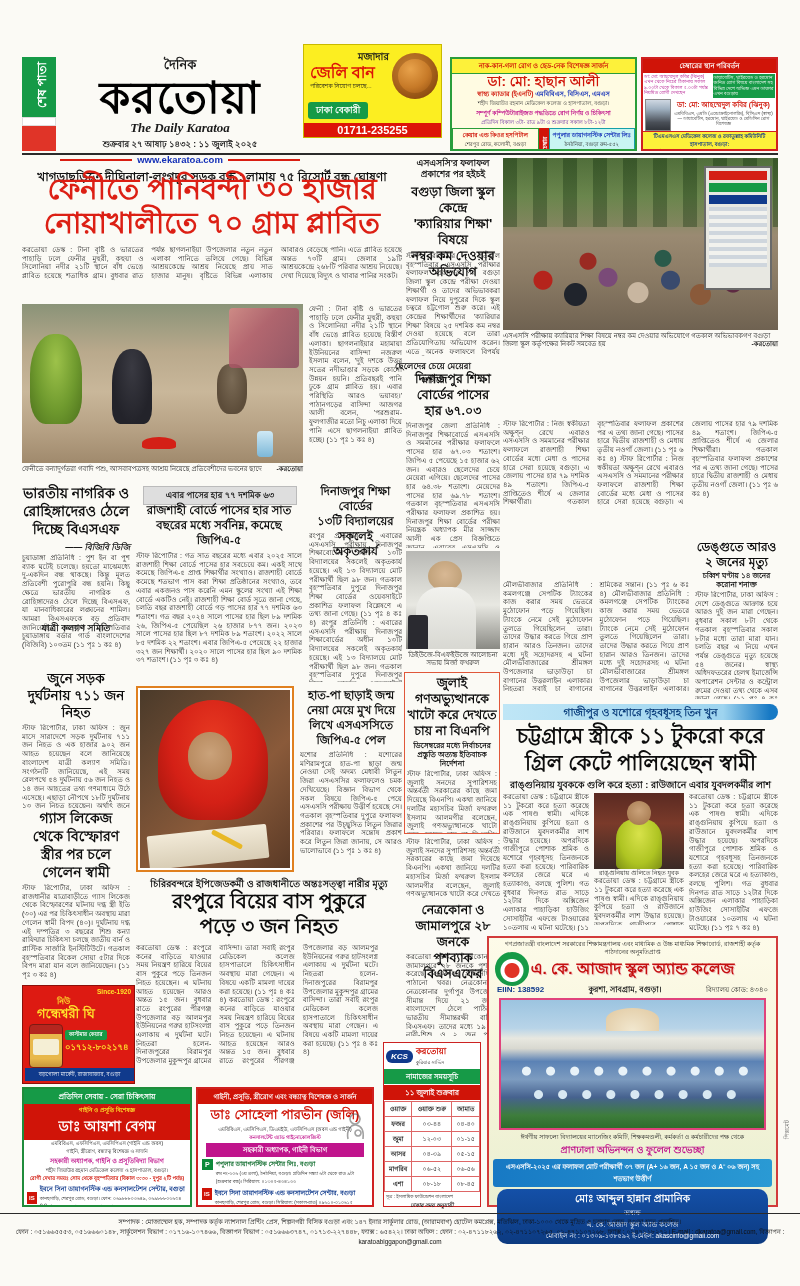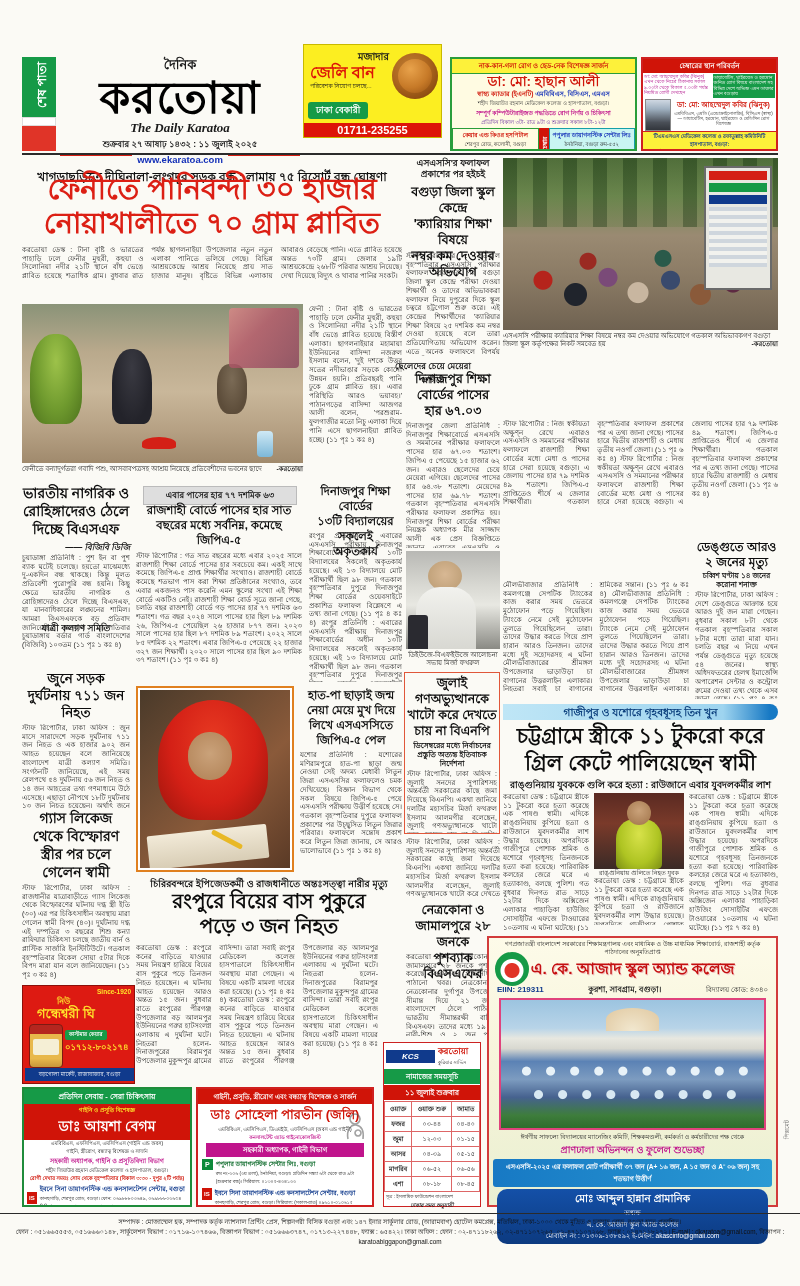--- a/index.html
+++ b/index.html
@@ -55,21 +55,21 @@
     </div>
     <div class="abs" style="left:0;top:60px;width:34px;height:9px;background:#fff;border:1px solid #ddd;box-sizing:border-box;"></div>
     <div class="band-red abs" style="left:0;top:69px;width:34px;height:25px;"></div>
   </div>
 
   <div class="abs ctr" style="left:60px;top:55px;width:240px;">
     <div class="bold" style="font-size:13px;">দৈনিক</div>
     <div class="mast-k" style="font-size:44px;line-height:44px;">করতোয়া</div>
     <div style="font-family:'Liberation Serif',serif;font-weight:bold;font-style:italic;font-size:13px;">The Daily Karatoa</div>
     <div class="bold" style="font-size:8.5px;margin-top:2px;">শুক্রবার ২৭ আষাঢ় ১৪৩২ : ১১ জুলাই ২০২৫</div>
-    <div style="display:flex;align-items:flex-start;gap:5px;margin-top:2px;">
+    <div style="display:flex;align-items:center;gap:5px;margin-top:2px;">
       <div class="redline" style="flex:1;"></div>
       <div class="web" style="font-size:9.5px;">www.ekaratoa.com</div>
       <div class="redline" style="flex:1;"></div>
     </div>
   </div>
 
   <div class="abs ad jelly" style="left:303px;top:44px;width:139px;height:94px;padding-left:25px;">
     <div class="abs bold" style="right:52px;top:4px;font-size:10px;">মজাদার</div>
     <div class="abs bold" style="left:6px;top:15px;font-size:16px;color:#dd1408;">জেলি বান</div>
     <div class="abs" style="left:6px;top:36px;font-size:6px;">পরিবেশক নিয়োগ চলছে...</div>
@@ -281,21 +281,21 @@
   <div class="abs hl pre" style="left:406px;top:902px;width:94px;font-size:12.5px;line-height:16px;">নেত্রকোনা ও
 জামালপুরে ২৮ জনকে
 পুশব্যাক বিএসএফের</div>
   <div class="abs art-body" style="left:406px;top:953px;width:94px;height:83px;">করতোয়া ডেস্ক : নেত্রকোনা ও জামালপুরে ২৮ জনকে পুশব্যাক করেছে বিএসএফ। প্রতিনিধিদের পাঠানো খবর। নেত্রকোনা : নেত্রকোনার দুর্গাপুর উপজেলার সীমান্ত দিয়ে ২১ জনকে বাংলাদেশে ঠেলে পাঠিয়েছে ভারতীয় সীমান্তরক্ষী বাহিনী-বিএসএফ। তাদের মধ্যে ১৯ জন নারী-শিশু ও ২ জন পুরুষ। আটককৃতরা ঢাকা, নোয়াখালী, পটুয়াখালী, কিশোরগঞ্জ, জামালপুর, টাঙ্গাইলসহ বিভিন্ন এলাকার। দুর্গাপুর ক্যাম্প কমান্ডার মো. ইসলাম জানান, বুধবার ভোর ৫ টার দিকে (১১ পৃঃ ৪ কঃ ৪)</div>
 
   <div class="abs schoolad" style="left:487px;top:936px;width:291px;height:271px;">
     <div class="ctr" style="font-size:6.2px;line-height:7.5px;padding:2px 14px 0 14px;color:#222;">গণপ্রজাতন্ত্রী বাংলাদেশ সরকারের শিক্ষামন্ত্রণালয় এবং মাধ্যমিক ও উচ্চ মাধ্যমিক শিক্ষাবোর্ড, রাজশাহী কর্তৃক পাঠদানের অনুমতিপ্রাপ্ত</div>
     <div class="abs" style="left:6px;top:14px;width:30px;height:30px;border-radius:50%;border:2px solid #169a47;background:radial-gradient(circle at 50% 55%,#e03428 0 7px,#fff 8px 11px,#169a47 12px);"></div>
     <div class="ctr bold" style="font-size:15.5px;color:#c40f0f;text-shadow:1px 1px 0 #f2c1c1;margin-top:2px;">এ. কে. আজাদ স্কুল অ্যান্ড কলেজ</div>
     <div style="display:flex;justify-content:space-between;padding:0 8px;align-items:center;">
-      <span class="bold" style="font-size:8px;color:#103a8c;">EIIN: 219311</span>
+      <span class="bold" style="font-size:8px;color:#103a8c;">EIIN: 138592</span>
       <span class="bold" style="font-size:8px;">কুরশা, সাবগ্রাম, বগুড়া।</span>
       <span style="font-size:7px;">বিদ্যালয় কোড: ৪৩৪০</span>
     </div>
     <div style="margin:2px 10px;height:128px;border:2px solid #e0437c;background:linear-gradient(180deg,#9cc4e0 0%,#b8d4e8 22%,#e8e8e0 30%,#d8d8d0 38%,#5b82b5 48%,#7d9cc0 62%,#46628f 76%,#3e7d3c 90%,#2e6d2c 100%);position:relative;">
       <div style="position:absolute;left:40%;top:6%;width:20%;height:18%;background:radial-gradient(ellipse at 50% 100%,#f2e8d0 0%,#e0c8a0 100%);border-radius:50% 50% 0 0;"></div>
       <div style="position:absolute;left:4%;top:40%;width:92%;height:52%;background:
         radial-gradient(circle at 6% 30%,#e8f2f8 0 4px,transparent 5px),radial-gradient(circle at 16% 30%,#e8f2f8 0 4px,transparent 5px),
         radial-gradient(circle at 26% 30%,#e8f2f8 0 4px,transparent 5px),radial-gradient(circle at 36% 30%,#e8f2f8 0 4px,transparent 5px),
         radial-gradient(circle at 46% 30%,#e8f2f8 0 4px,transparent 5px),radial-gradient(circle at 56% 30%,#e8f2f8 0 4px,transparent 5px),
         radial-gradient(circle at 66% 30%,#e8f2f8 0 4px,transparent 5px),radial-gradient(circle at 76% 30%,#e8f2f8 0 4px,transparent 5px),
@@ -313,21 +313,21 @@
       <div class="bold" style="font-size:10.5px;">মোঃ আব্দুল হান্নান প্রামানিক</div>
       <div style="font-size:6.5px;">অধ্যক্ষ</div>
       <div style="font-size:7px;">এ. কে. আজাদ স্কুল অ্যান্ড কলেজ</div>
       <div style="font-size:6.5px;">মোবাইল নং : ০১৩০৯-১৩৮৫৯২ ই-মেইল: akascinfo@gmail.com</div>
     </div>
   </div>
   <span class="abs vtext" style="left:781px;top:1120px;font-size:6px;color:#666;">পিক্সমেট</span>
 
   <div class="abs prayer" style="left:383px;top:1042px;width:98px;height:165px;">
     <div style="display:flex;align-items:center;gap:3px;padding:2px;">
-      <span class="logo-sq" style="background:#103a8c;font-size:8px;padding:2px 16px;font-style:italic;">KCS</span>
+      <span class="logo-sq" style="background:#103a8c;font-size:8px;padding:2px 5px;font-style:italic;border-radius:6px;">KCS</span>
       <span>
         <span class="bold" style="color:#d01408;font-size:8.5px;display:block;">করতোয়া</span>
         <span style="font-size:4.8px;display:block;">কুরিয়ার সার্ভিস</span>
       </span>
     </div>
     <div class="ctr bold" style="background:#169a47;color:#fff;font-size:7.3px;padding:1.5px 0;">নামাজের সময়সূচি</div>
     <div class="ctr bold" style="background:#d01408;color:#fff;font-size:7.3px;padding:1.5px 0;margin-top:1px;">১১ জুলাই শুক্রবার</div>
     <table style="margin-top:1px;">
       <tbody>
           <tr>

